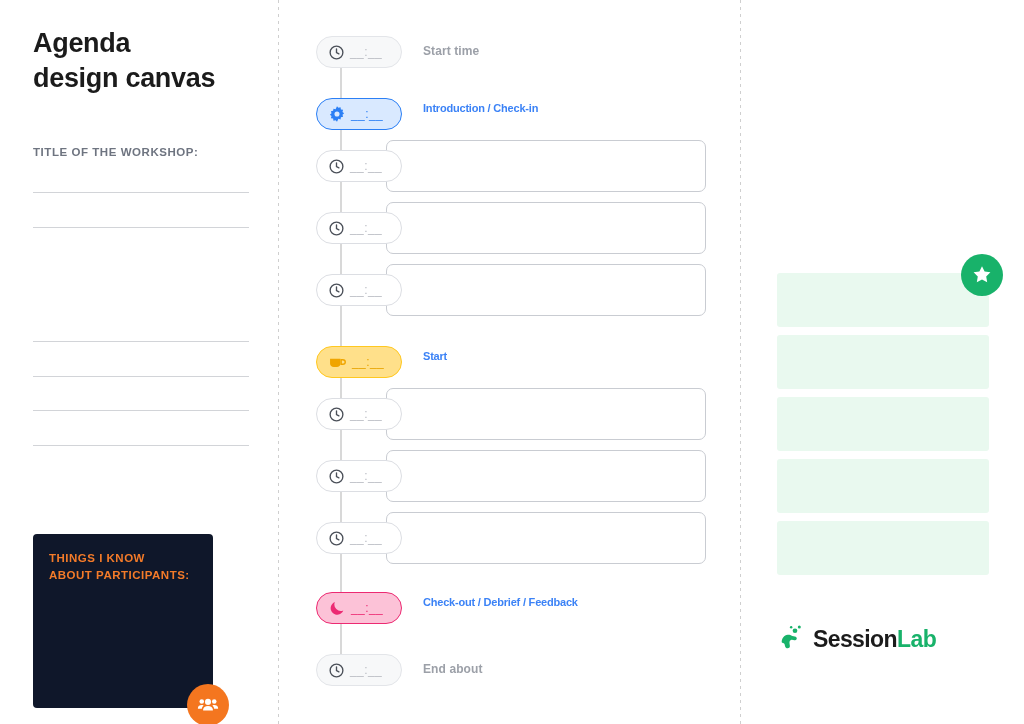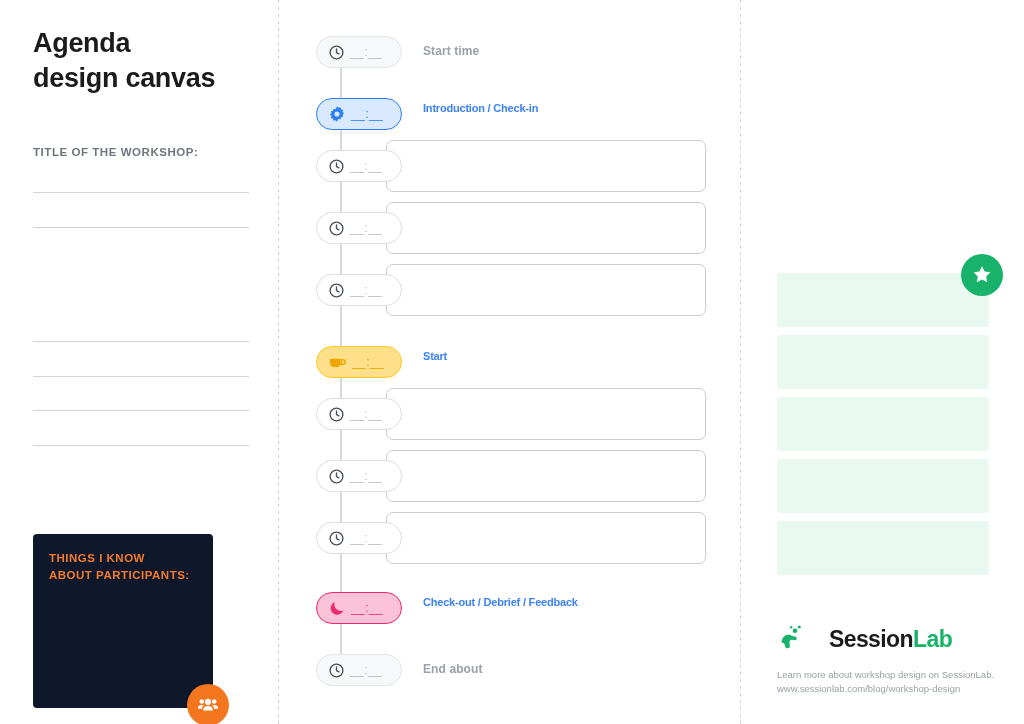--- a/index.html
+++ b/index.html
@@ -120,21 +120,21 @@
     background: #e9f9ef; border-radius: 3px;
   }
   #learn-badge {
     position: absolute; left: 221px; top: 254px;
     width: 42px; height: 42px; border-radius: 50%;
     background: #18b26a;
     display: flex; align-items: center; justify-content: center;
     z-index: 4;
   }
 
-  #brand { position: absolute; left: 37px; top: 622px; display: flex; align-items: center; gap: 16px; }
+  #brand { position: absolute; left: 37px; top: 622px; display: flex; align-items: center; }
   #brand-word { font-size: 23px; font-weight: bold; letter-spacing: -0.6px; margin-left: 6px; }
   #brand-word .b1 { color: #1b1b1b; }
   #brand-word .b2 { color: #18b26a; }
   #footer-note {
     position: absolute; left: 37px; top: 668px;
     font-size: 9.5px; color: #9aa0a8; line-height: 1.45;
   }
 </style>
 </head>
 <body>
@@ -310,18 +310,14 @@
           <circle cx="19.2" cy="9.3" r="2.5" fill="#18b26a"></circle>
           <circle cx="23.8" cy="5.2" r="1.6" fill="#18b26a"></circle>
           <circle cx="15.1" cy="5.6" r="1.3" fill="#18b26a"></circle>
         </svg>
       </span>
       <span id="brand-word">
         <span class="b1">Session</span><span class="b2">Lab</span>
       </span>
     </div>
 
-    <div id="footer-note">
-      <div>Learn more about workshop design on SessionLab.</div>
-      <div>www.sessionlab.com/blog/workshop-design</div>
-    </div>
   </div>
 </div>
 
 </body></html>

